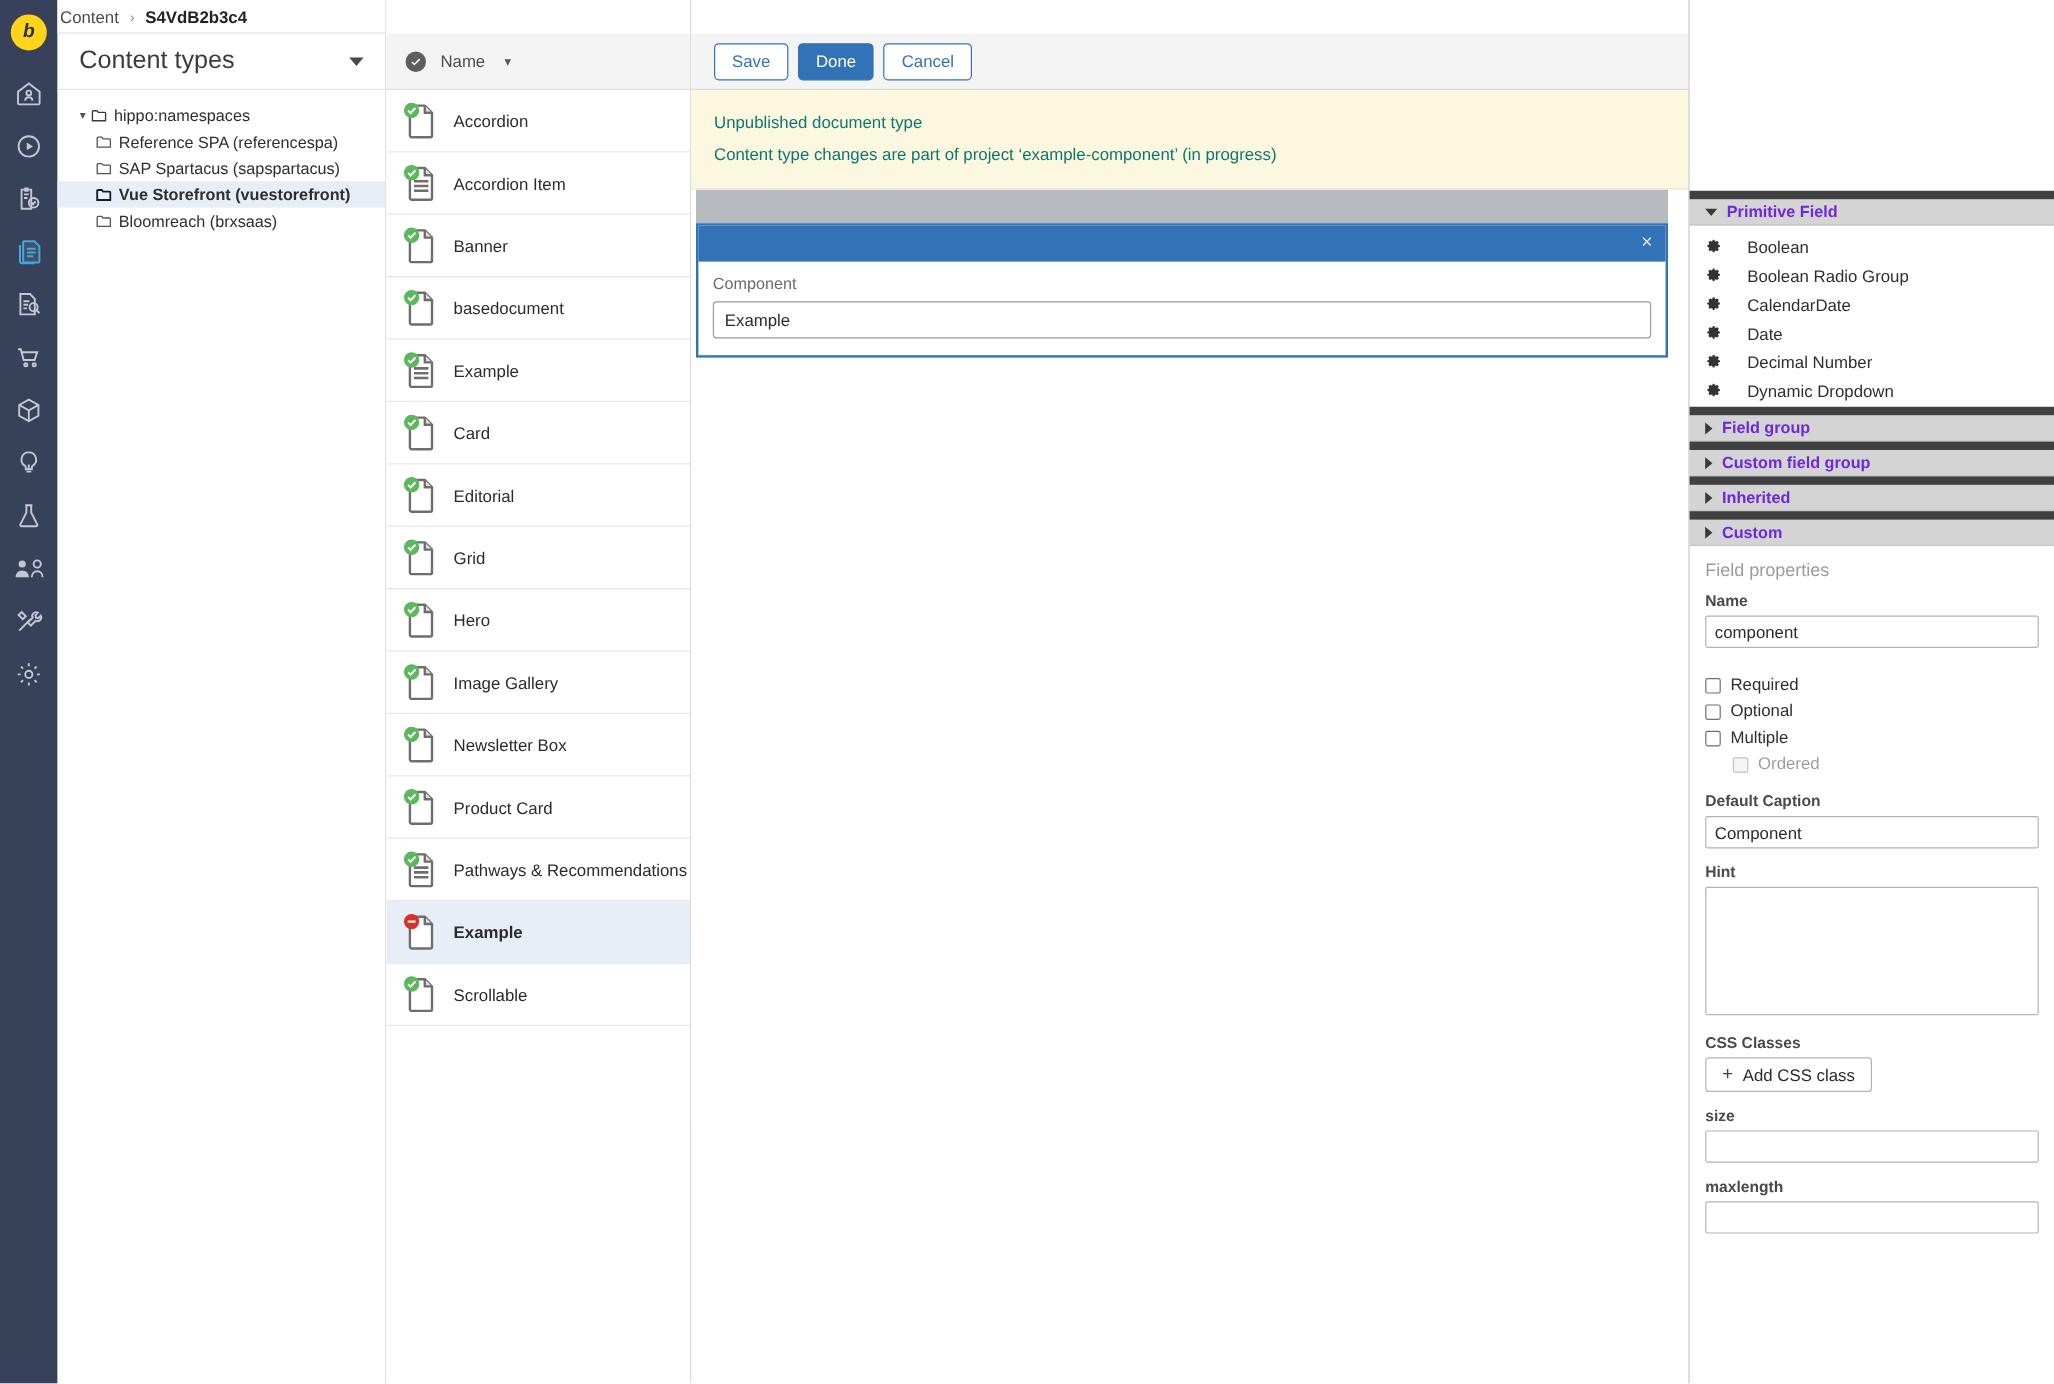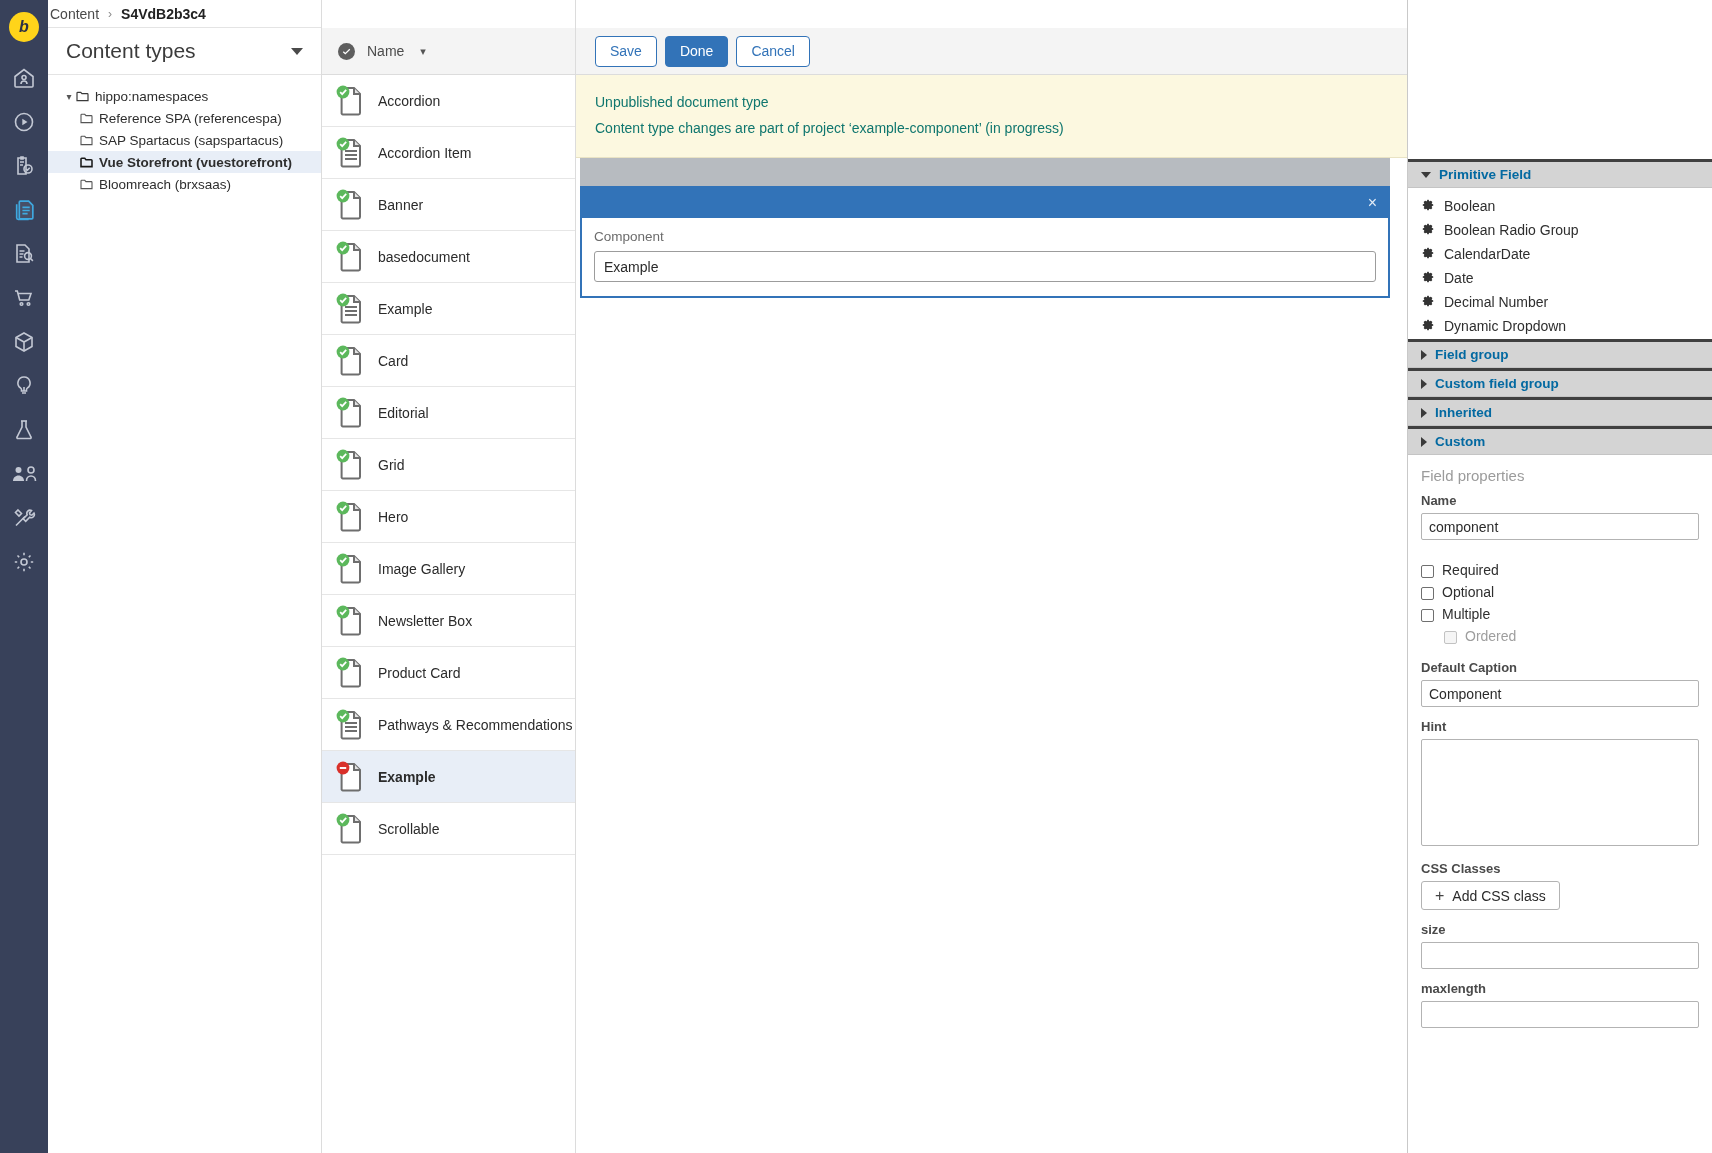--- a/index.html
+++ b/index.html
@@ -163,33 +163,33 @@
     width: 305px; min-width: 305px; height: 1153px;
     border-left: 1px solid #c9c9c9;
     background: #fff;
     margin-top: 0;
     display: flex; flex-direction: column;
     position: relative;
   }
   .rp-spacer { height: 159px; min-height: 159px; }
   .accordion-head {
     height: 29px; background: #d4d4d4;
-    border-top: 3px solid #404040; border-bottom: 1px solid #c4c4c4;
+    border-top: 7px solid #404040; border-bottom: 1px solid #c4c4c4;
     display: flex; align-items: center; gap: 8px;
     padding-left: 13px;
-    font-weight: bold; font-size: 13.5px; color: #0369a1;
+    font-weight: bold; font-size: 13.5px; color: #6d28d9;
     cursor: pointer;
   }
   .tri { width: 0; height: 0; }
   .tri.open { border-left: 5px solid transparent; border-right: 5px solid transparent; border-top: 6px solid #3a3a3a; }
   .tri.closed { border-top: 5px solid transparent; border-bottom: 5px solid transparent; border-left: 6px solid #3a3a3a; }
 
   .prim-list { padding: 6px 0 0 0; height: 151px; overflow: hidden; }
   .prim-item {
-    height: 24px; display: flex; align-items: center; gap: 10px;
+    height: 24px; display: flex; align-items: center; gap: 22px;
     padding-left: 14px; font-size: 14px; color: #2e2e2e; cursor: pointer;
   }
   .gear { flex: 0 0 auto; }
 
   .props { padding: 12px 13px 0 13px; overflow: hidden; flex: 1; }
   .props-title { color: #9b9b9b; font-size: 15px; margin-bottom: 9px; }
   .prop-label { font-weight: bold; font-size: 13px; color: #4a4a4a; margin-bottom: 5px; }
   .prop-input {
     width: 100%; height: 27px;
     border: 1px solid #b3b3b3; border-radius: 2px;

